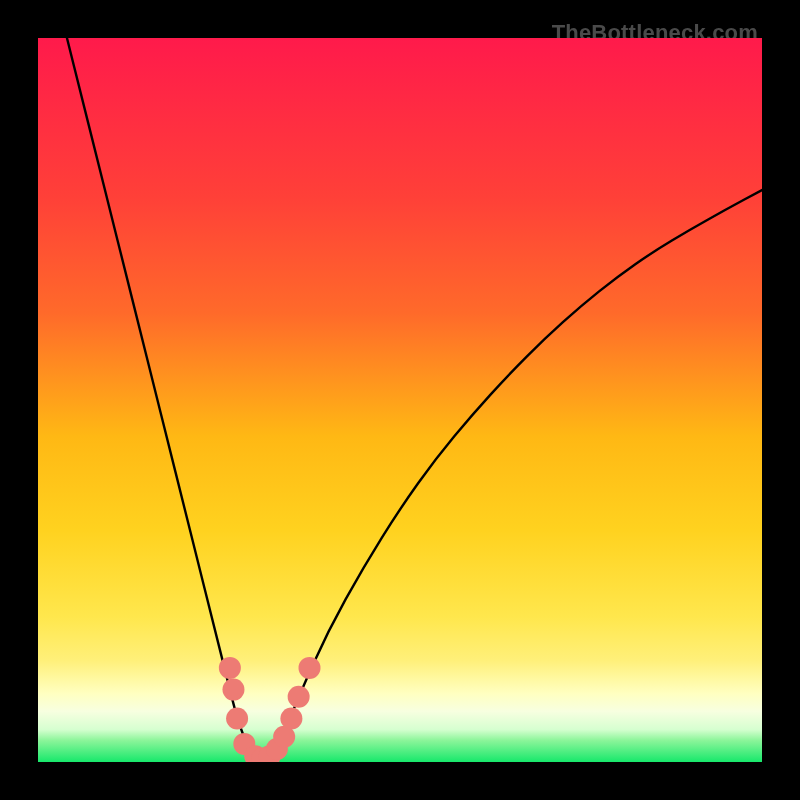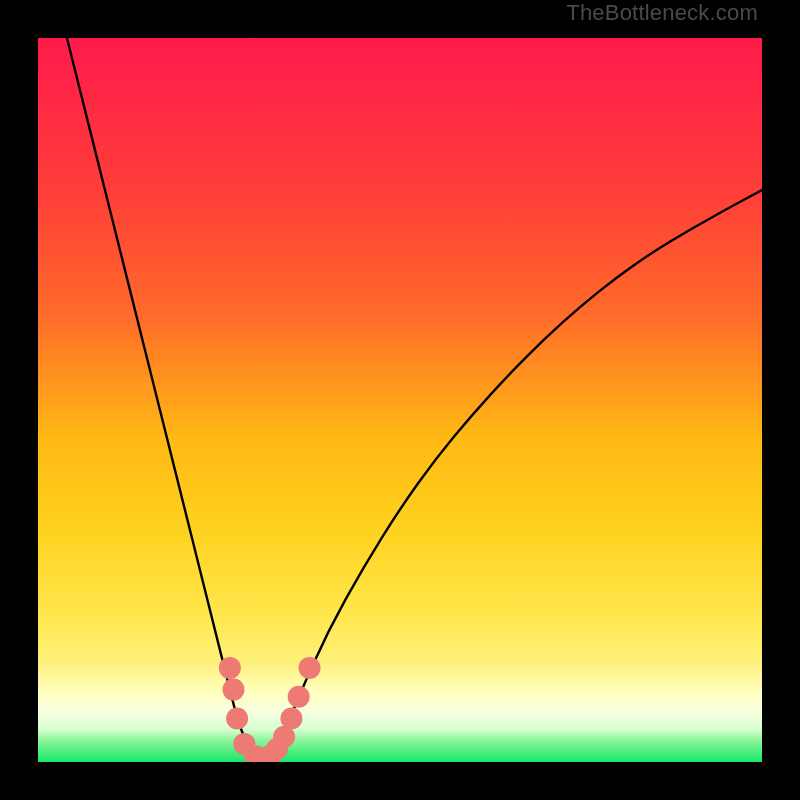--- a/index.html
+++ b/index.html
@@ -1,18 +1,18 @@
 <!DOCTYPE html>
 <html><head>
 <meta charset="utf-8">
 <style>
   html,body{margin:0;padding:0;width:800px;height:800px;background:#000;overflow:hidden;font-family:Arial,Helvetica,sans-serif}
   .wrap{position:relative;width:800px;height:800px}
   .plot{position:absolute;left:38px;top:38px;width:724px;height:724px}
-  .watermark{position:absolute;top:0;right:42px;color:#4a4a4a;font-size:22px;font-weight:400;letter-spacing:.2px}
+  .watermark{position:absolute;top:20px;right:42px;color:#4a4a4a;font-size:22px;font-weight:700;letter-spacing:.2px}
   svg{display:block}
 </style>
 </head>
 <body>
 
 <div class="wrap">
   <div class="watermark">TheBottleneck.com</div>
   <div class="plot">
     <svg id="svg" width="724" height="724" viewBox="0 0 724 724">
         <defs>

